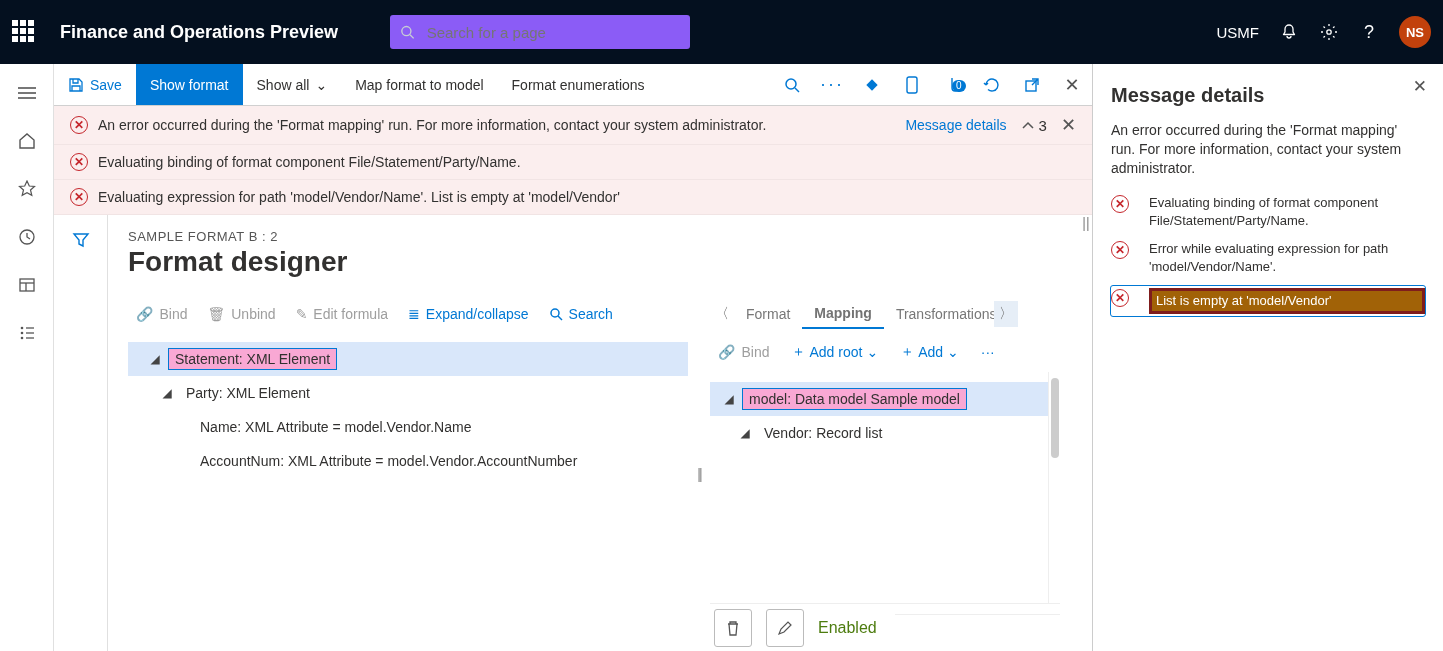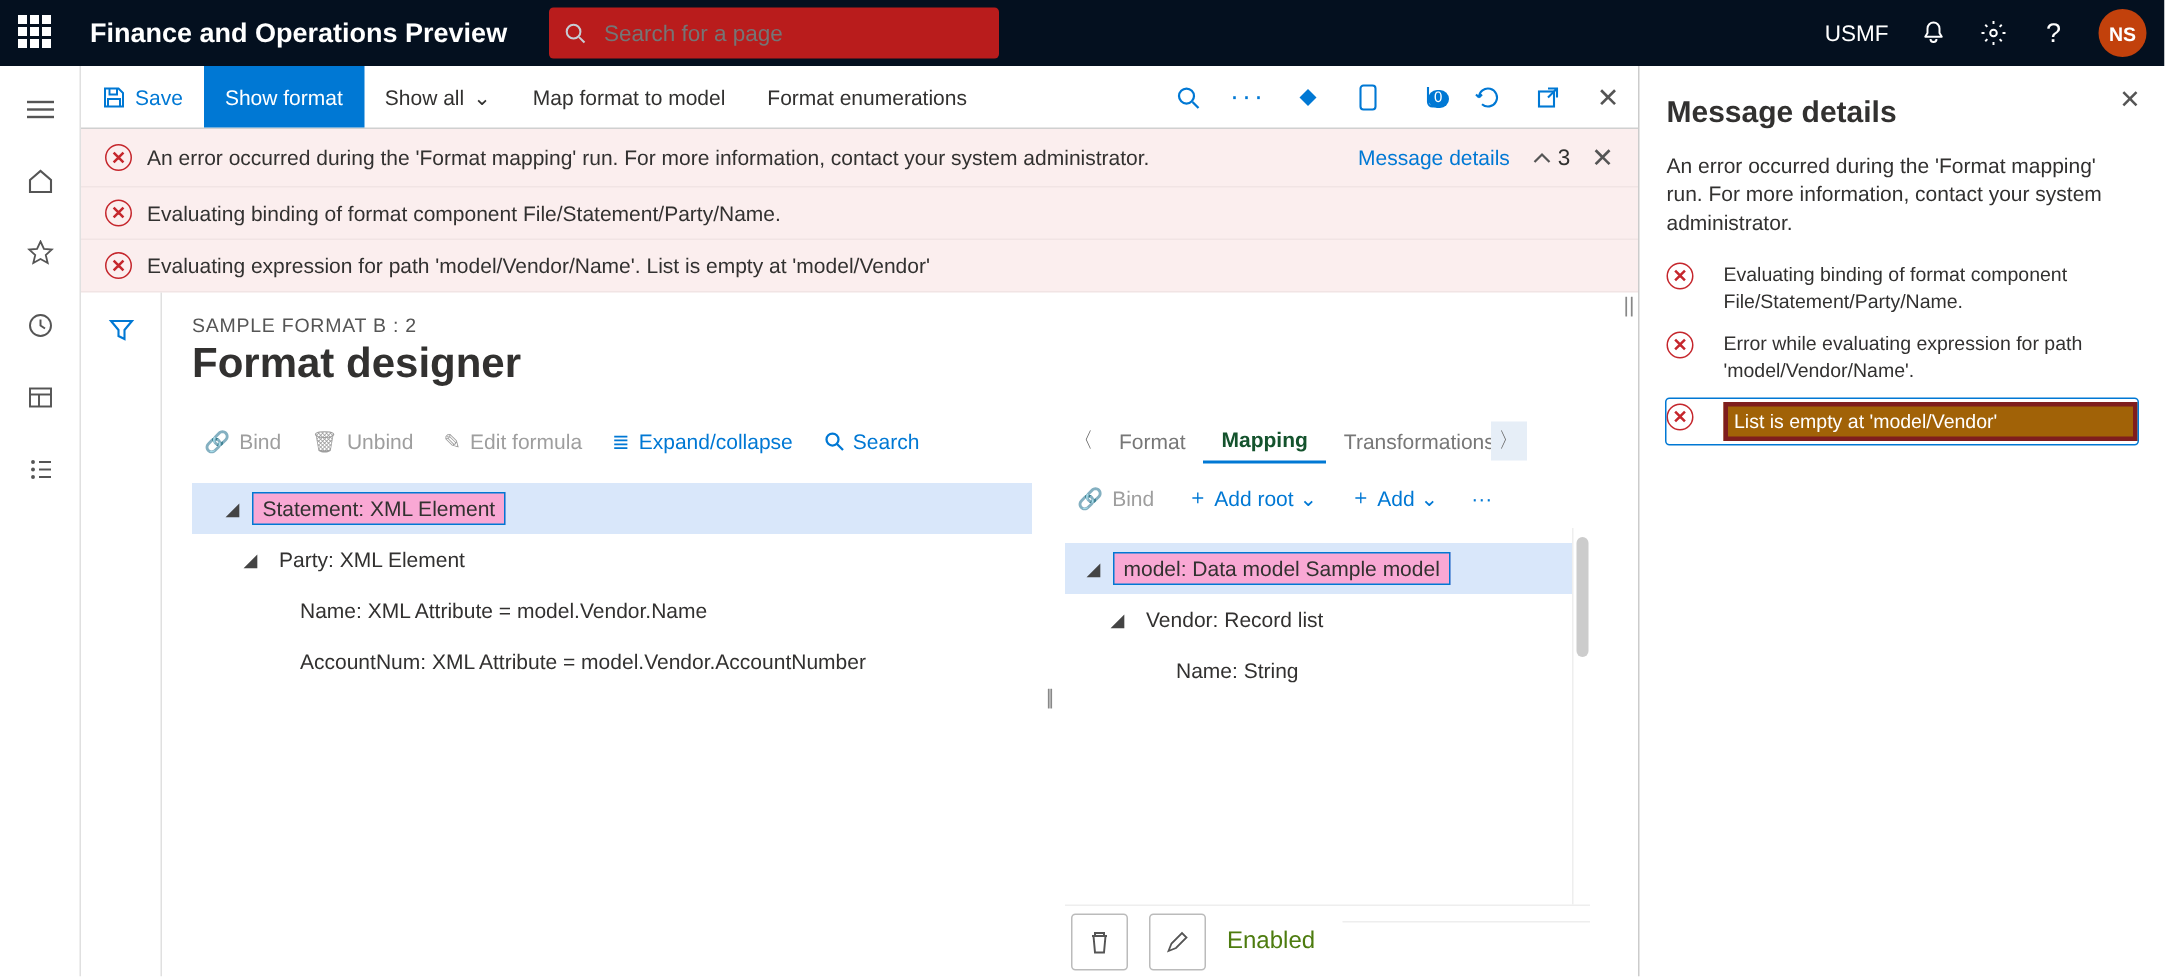--- a/index.html
+++ b/index.html
@@ -1,24 +1,24 @@
 <!DOCTYPE html>
 <html><head>
 <meta charset="utf-8">
 <style>
   * { box-sizing: border-box; font-family: "Segoe UI", Arial, sans-serif; }
   html, body { margin:0; padding:0; width:1443px; height:651px; overflow:hidden; color:#323130; }
   body { display:flex; flex-direction:column; font-size:14px; }
 
   
-  .topbar { height:44px; background:#04101f; color:#fff; display:flex; align-items:center; padding:0 12px; }
+  .topbar { height:64px; background:#04101f; color:#fff; display:flex; align-items:center; padding:0 12px; }
   .topbar .waffle { width:24px; height:24px; display:grid; grid-template-columns:repeat(3,6px); grid-template-rows:repeat(3,6px); gap:2px; margin-right:24px; cursor:pointer;}
   .topbar .waffle span { background:#fff; }
   .app-title { font-size:18px; font-weight:600; flex:0 0 auto; }
-  .searchbox { margin-left:28px; height:34px; width:300px; background:#b91c1c; border-radius:3px; display:flex; align-items:center; padding:0 10px; color:#c7cdd4; }
+  .searchbox { margin-left:52px; height:34px; width:300px; background:#8b5cf6; border-radius:3px; display:flex; align-items:center; padding:0 10px; color:#c7cdd4; }
   .searchbox input { background:transparent; border:none; outline:none; color:#fff; font-size:15px; margin-left:10px; width:100%; }
   .topbar-right { margin-left:auto; display:flex; align-items:center; gap:20px; }
   .topbar-right .ico { width:20px; height:20px; display:flex; align-items:center; justify-content:center; cursor:pointer; }
   .avatar { width:32px; height:32px; border-radius:50%; background:#c2410c; display:flex; align-items:center; justify-content:center; font-size:13px; font-weight:600; }
 
   
   .mainrow { flex:1; display:flex; min-height:0; }
 
   
   .rail { width:54px; border-right:1px solid #e0e0e0; display:flex; flex-direction:column; align-items:center; gap:26px; padding-top:18px; }
@@ -60,21 +60,21 @@
   .splitter { width:22px; display:flex; align-items:center; justify-content:center; color:#888; cursor:col-resize; user-select:none; position:relative; }
   .splitter::before { content:"||"; letter-spacing:-2px; }
 
   .panebar { height:36px; display:flex; align-items:center; gap:4px; }
   .pbtn { display:flex; align-items:center; gap:6px; padding:4px 8px; color:#9e9e9e; font-size:14px; cursor:default;}
   .pbtn.en { color:#0078d4; cursor:pointer; }
   .pbtn .ic { font-size:14px; }
 
   .tabs { margin-left:auto; display:flex; align-items:center; position:relative;}
   .tab { padding:6px 12px; color:#777; cursor:pointer; }
-  .tab.active { color:#14532d; border-bottom:2px solid #0078d4; font-weight:600;}
+  .tab.active { color:#737373; border-bottom:2px solid #0078d4; font-weight:600;}
   .tab-scroll { width:24px; height:26px; display:flex; align-items:center; justify-content:center; color:#666; cursor:pointer;}
   .tab-scroll.right { background:#e6eef7;}
 
   .tree { margin-top:10px; }
   .trow { display:flex; align-items:center; height:34px; }
   .trow.sel { background:#d9e7fa; }
   .trow .caret { width:26px; text-align:center; color:#444; cursor:pointer; font-size:12px;}
   .node-label { padding:2px 6px; }
   .node-label.boxed { border:1px solid #0078d4; background:#f9a8d4;}
   .ind1 { padding-left:14px;} .ind2 { padding-left:26px;} .ind3 { padding-left:40px;} 
@@ -371,24 +371,20 @@
             <div style="display:flex; flex:1; min-height:0;">
               <div class="tree" style="flex:1;">
                 <div class="trow sel indR1">
                     <span class="caret">◢</span>
                     <span class="node-label boxed">model: Data model Sample model</span>
                   </div>
                 <div class="trow indR2">
                     <span class="caret">◢</span>
                     <span class="node-label">Vendor: Record list</span>
                   </div>
-                <div class="trow indR3">
-                    <span class="caret"></span>
-                    <span class="node-label">Name: String</span>
-                  </div>
               </div>
               <div class="vscroll-ind">
                   <div class="vscroll-thumb"></div>
                 </div>
             </div>
             <div class="bottomrow">
               <div class="iconbox">
                   <svg width="16" height="18" viewBox="0 0 16 18">
                     <path d="M3 5h10M5 5V3h6v2M4 5l1 11h6l1-11" stroke="#555" stroke-width="1.3" fill="none"></path>
                   </svg>

